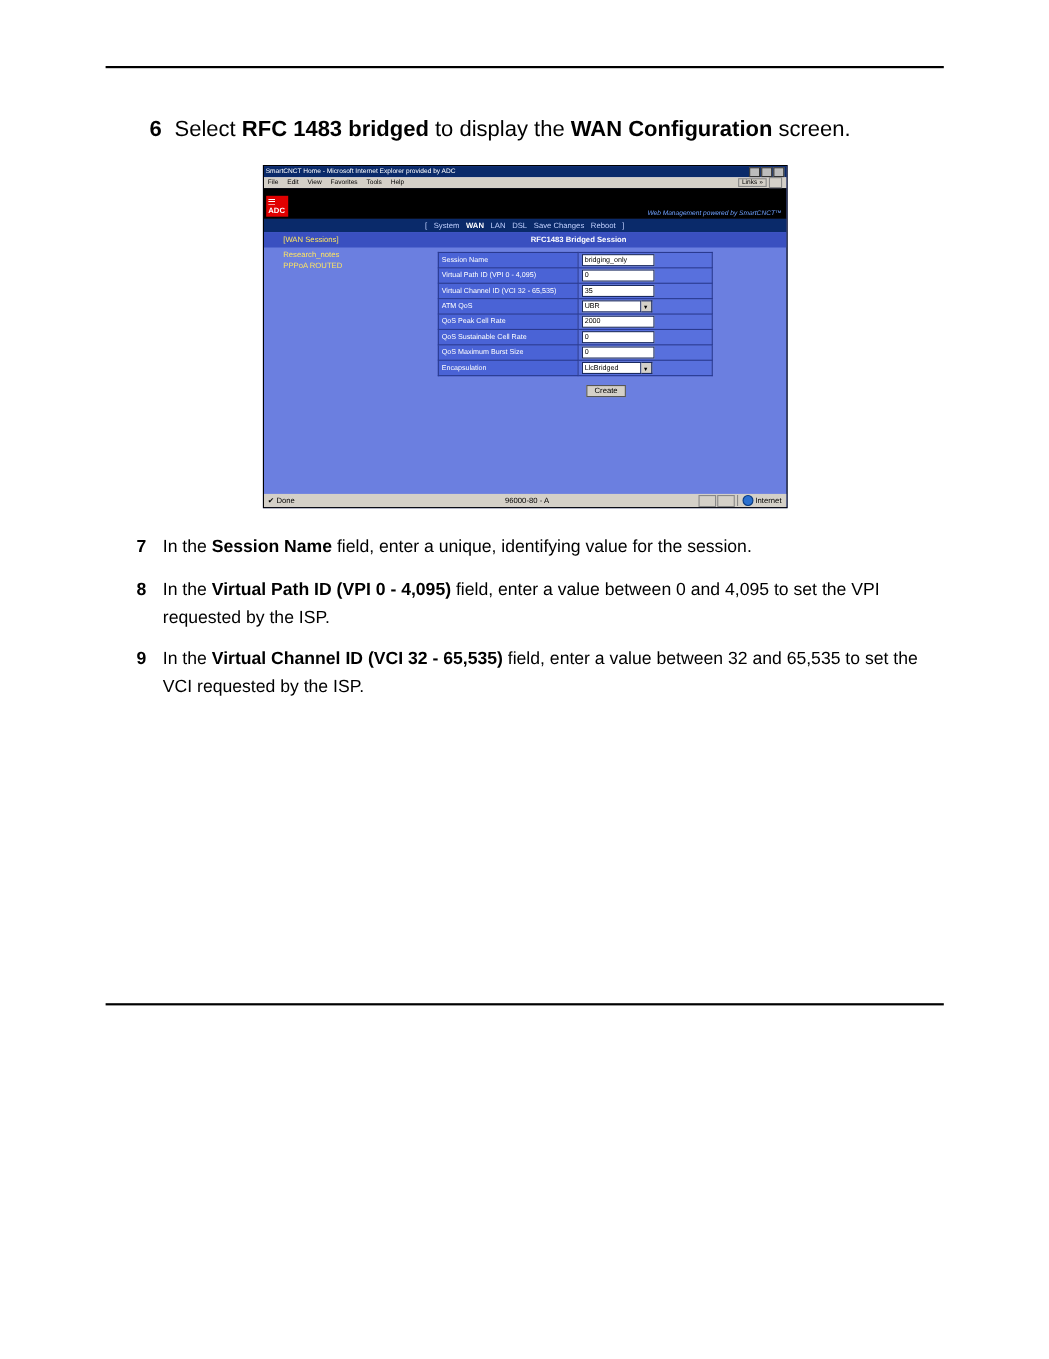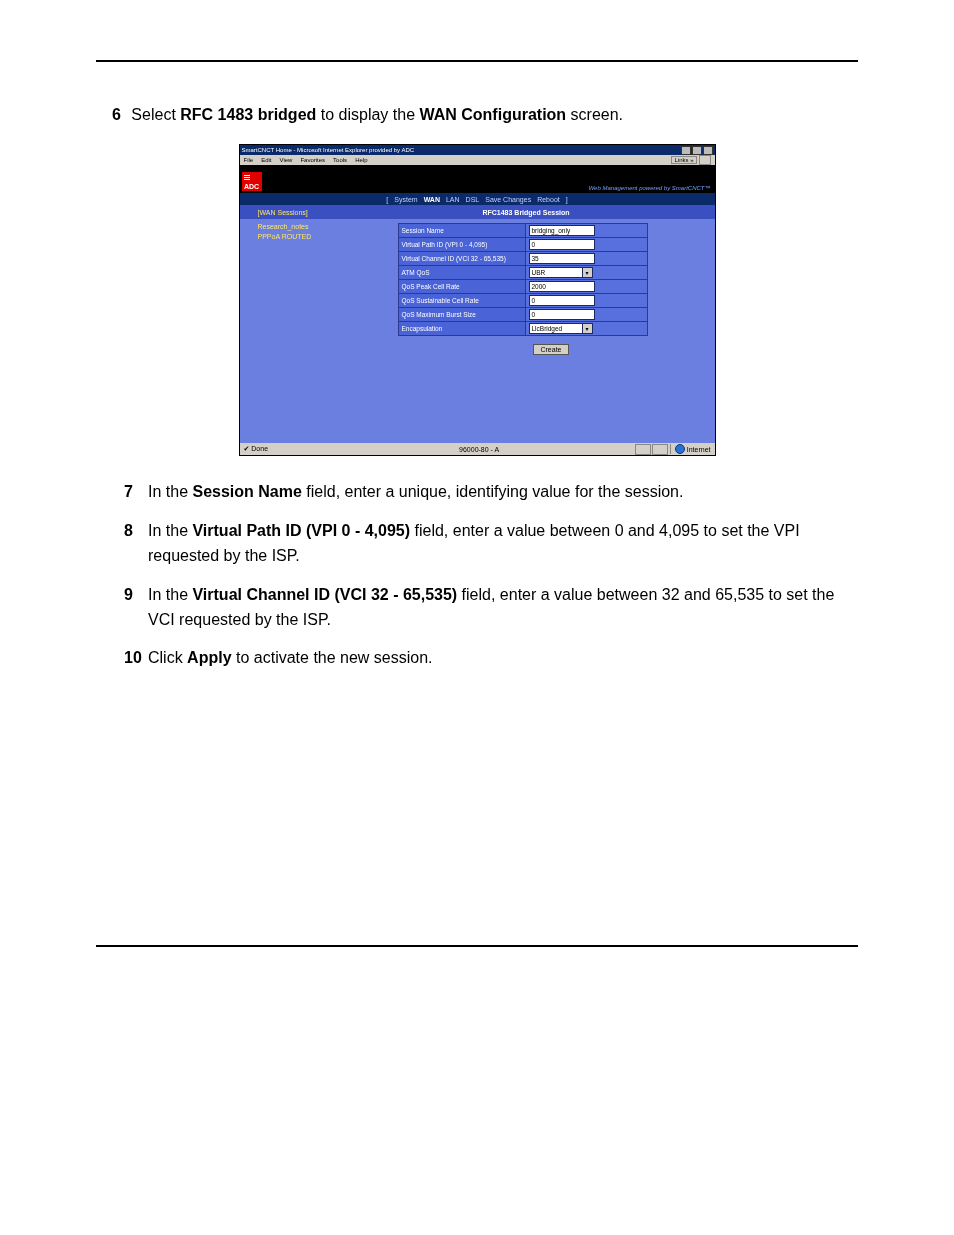--- a/index.html
+++ b/index.html
@@ -11,22 +11,22 @@
   }
   .page {
     padding: 60px 96px 60px 96px;
   }
   .hr-top, .hr-bottom {
     border: none;
     border-top: 2px solid #000;
     margin: 0;
   }
   .instr {
-    margin: 42px 0 8px 16px;
-    font-size: 16px;
+    margin: 42px 0 8px 40px;
+    font-size: 20px;
     line-height: 1.4;
   }
   .instr .num {
     font-weight: bold;
     margin-right: 6px;
   }
   .instr .bold {
     font-weight: bold;
   }
   .screenshot {
@@ -324,18 +324,17 @@
         <div class="globe"></div>
         <span>Internet</span>
       </div>
     </div>
   </div>
 
   <div class="steps" id="steps-container">
       <div class="step"><span class="sn">7</span><span>In the </span><span class="bold">Session Name</span><span> field, enter a unique, identifying value for the session.</span></div>
       <div class="step"><span class="sn">8</span><span>In the </span><span class="bold">Virtual Path ID (VPI 0 - 4,095)</span><span> field, enter a value between 0 and 4,095 to set the VPI requested by the ISP.</span></div>
       <div class="step"><span class="sn">9</span><span>In the </span><span class="bold">Virtual Channel ID (VCI 32 - 65,535)</span><span> field, enter a value between 32 and 65,535 to set the VCI requested by the ISP.</span></div>
-      <div class="step"><span class="sn">10</span><span>Click </span><span class="bold">Apply</span><span> to activate the new session.</span></div>
     </div>
 
   <div class="footer-space"></div>
   <hr class="hr-bottom">
 </div>
 
 </body></html>

